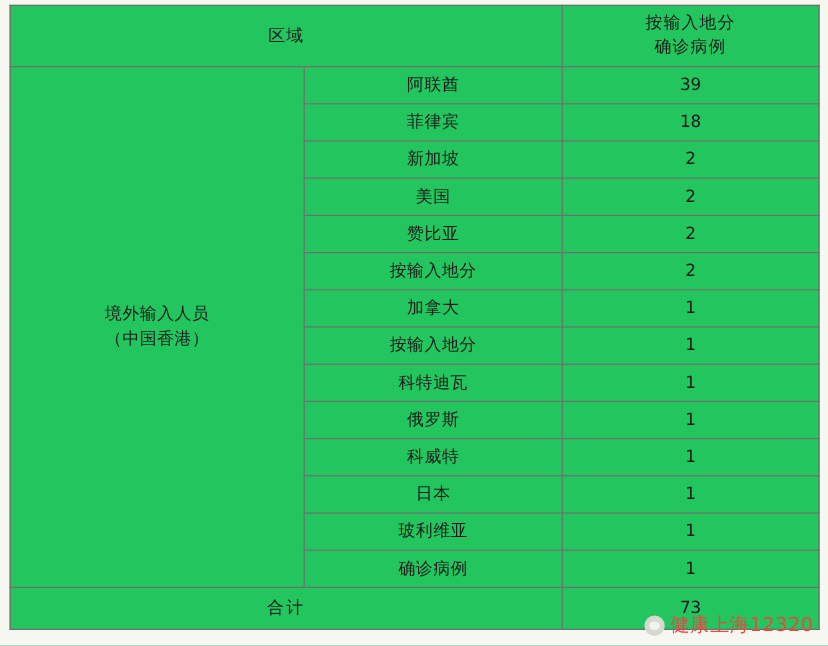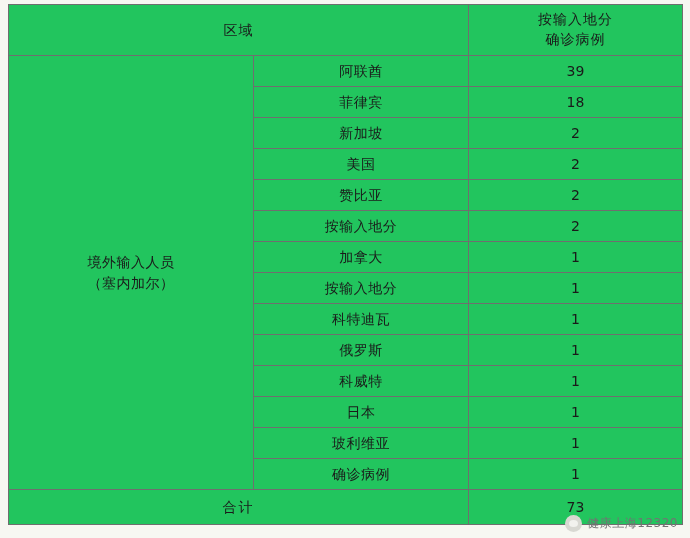--- a/index.html
+++ b/index.html
@@ -76,22 +76,22 @@
     height: 34px;
     font-size: 14px;
   }
   .watermark {
     position: absolute;
     right: 12px;
     bottom: 6px;
     display: flex;
     align-items: center;
     gap: 5px;
-    color: #737373;
-    font-size: 12px;
+    color: #ef4444;
+    font-size: 16px;
     letter-spacing: 0.5px;
     user-select: none;
   }
   .weibo-logo {
     width: 17px;
     height: 17px;
     border-radius: 50%;
     background: #d8d8d2;
     position: relative;
     display: inline-block;
@@ -122,21 +122,21 @@
         <th class="head-cell" colspan="2">区域</th>
         <th class="head-cell">
           <span>按输入地分</span>
           <span class="line2">确诊病例</span>
         </th>
       </tr>
 
       <tr>
         <td class="group-cell" rowspan="14">
           <span>境外输入人员</span><br>
-          <span>（塞内加尔）</span>
+          <span>（中国香港）</span>
         </td>
         <td class="row-cell">阿联酋</td>
         <td class="count-cell">39</td>
       </tr>
       <tr>
         <td class="row-cell">菲律宾</td>
         <td class="count-cell">18</td>
       </tr>
       <tr>
         <td class="row-cell">新加坡</td>

